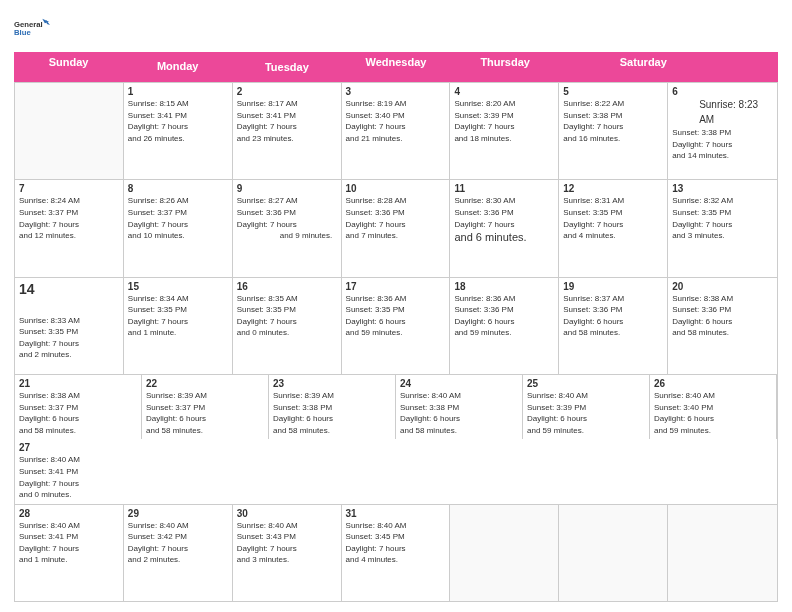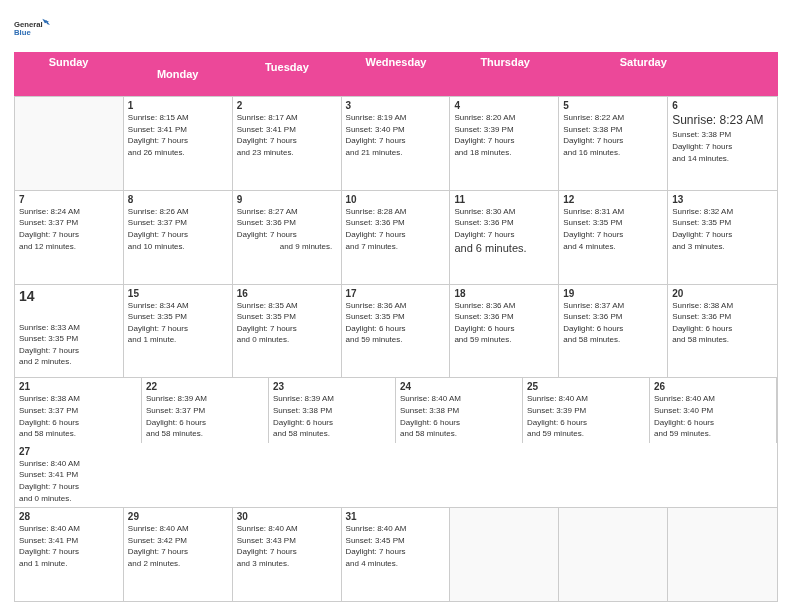--- a/index.html
+++ b/index.html
@@ -75,21 +75,21 @@
 </div>
     <div class="title-block">
       <div class="month-title"></div>
       <div class="location"></div>
     </div>
   </div>
 
   <div class="calendar">
     <div class="cal-header cal-header-row" style="display: grid; grid-template-columns: repeat(7, 1fr); background: #ec4899;">
     <div style="color: rgb(255, 255, 255); font-size: 11px; font-weight: bold; text-align: center; padding: 4px 2px;">Sunday</div>
-        <div style="color: rgb(255, 255, 255); font-size: 11px; font-weight: bold; text-align: center; padding: 16px 2px;">Monday</div>
+        <div style="color: rgb(255, 255, 255); font-size: 11px; font-weight: bold; text-align: center; padding: 8px 2px;">Monday</div>
         <div style="color: rgb(255, 255, 255); font-size: 11px; font-weight: bold; text-align: center; padding: 9px 2px;">Tuesday</div>
         <div style="color: rgb(255, 255, 255); font-size: 11px; font-weight: bold; text-align: center; padding: 4px 2px;">Wednesday</div>
         <div style="color: rgb(255, 255, 255); font-size: 11px; font-weight: bold; text-align: center; padding: 4px 2px;">Thursday</div>
         <div style="color: rgb(255, 255, 255); font-size: 11px; font-weight: bold; text-align: right; padding: 4px 2px;">Saturday</div>
       </div>
     <div class="cal-body" style="flex: 1 1 0%; display: flex; flex-direction: column; border-left: 1px solid rgb(204, 204, 204); border-right: 1px solid rgb(204, 204, 204); border-bottom: 1px solid rgb(204, 204, 204);">
     <div style="display: grid; grid-template-columns: repeat(7, 1fr); flex: 1 1 0%; border-bottom: 1px solid rgb(204, 204, 204);">
           <div style="border-right: 1px solid rgb(204, 204, 204); padding: 3px 4px; font-size: 8px; color: rgb(51, 51, 51); background: rgb(249, 249, 249);"></div>
           <div style="border-right: 1px solid rgb(204, 204, 204); padding: 3px 4px; font-size: 8px; color: rgb(51, 51, 51); background: rgb(255, 255, 255);">
             <span style="font-size: 10px; font-weight: bold; display: block; margin-bottom: 1px;">1</span>
@@ -121,21 +121,21 @@
           </div>
           <div style="border-right: 1px solid rgb(204, 204, 204); padding: 3px 4px; font-size: 8px; color: rgb(51, 51, 51); background: rgb(255, 255, 255);">
             <span style="font-size: 10px; font-weight: bold; display: block; margin-bottom: 1px;">5</span>
             <span style="display: block; line-height: 1.45; font-size: 8px; color: rgb(51, 51, 51);">Sunrise: 8:22 AM</span>
             <span style="display: block; line-height: 1.45; font-size: 8px; color: rgb(51, 51, 51);">Sunset: 3:38 PM</span>
             <span style="display: block; line-height: 1.45; font-size: 8px; color: rgb(51, 51, 51);">Daylight: 7 hours</span>
             <span style="display: block; line-height: 1.45; font-size: 8px; color: rgb(51, 51, 51);">and 16 minutes.</span>
           </div>
           <div style="border-right: none; padding: 3px 4px; font-size: 8px; color: rgb(51, 51, 51); background: rgb(255, 255, 255);">
             <span style="font-size: 10px; font-weight: bold; display: block; margin-bottom: 1px;">6</span>
-            <span style="display: block; line-height: 1.45; font-size: 12px; color: rgb(51, 51, 51);">Sunrise: 8:23 AM</span>
+            <span style="display: block; line-height: 1.45; font-size: 10px; color: rgb(51, 51, 51); margin-left: 27px;">Sunrise: 8:23 AM</span>
             <span style="display: block; line-height: 1.45; font-size: 8px; color: rgb(51, 51, 51);">Sunset: 3:38 PM</span>
             <span style="display: block; line-height: 1.45; font-size: 8px; color: rgb(51, 51, 51);">Daylight: 7 hours</span>
             <span style="display: block; line-height: 1.45; font-size: 8px; color: rgb(51, 51, 51);">and 14 minutes.</span>
           </div>
         </div>
         <div style="display: grid; grid-template-columns: repeat(7, 1fr); flex: 1 1 0%; border-bottom: 1px solid rgb(204, 204, 204);">
           <div style="border-right: 1px solid rgb(204, 204, 204); padding: 3px 4px; font-size: 8px; color: rgb(51, 51, 51); background: rgb(255, 255, 255);">
             <span style="font-size: 10px; font-weight: bold; display: block; margin-bottom: 1px;">7</span>
             <span style="display: block; line-height: 1.45; font-size: 8px; color: rgb(51, 51, 51);">Sunrise: 8:24 AM</span>
             <span style="display: block; line-height: 1.45; font-size: 8px; color: rgb(51, 51, 51);">Sunset: 3:37 PM</span>

